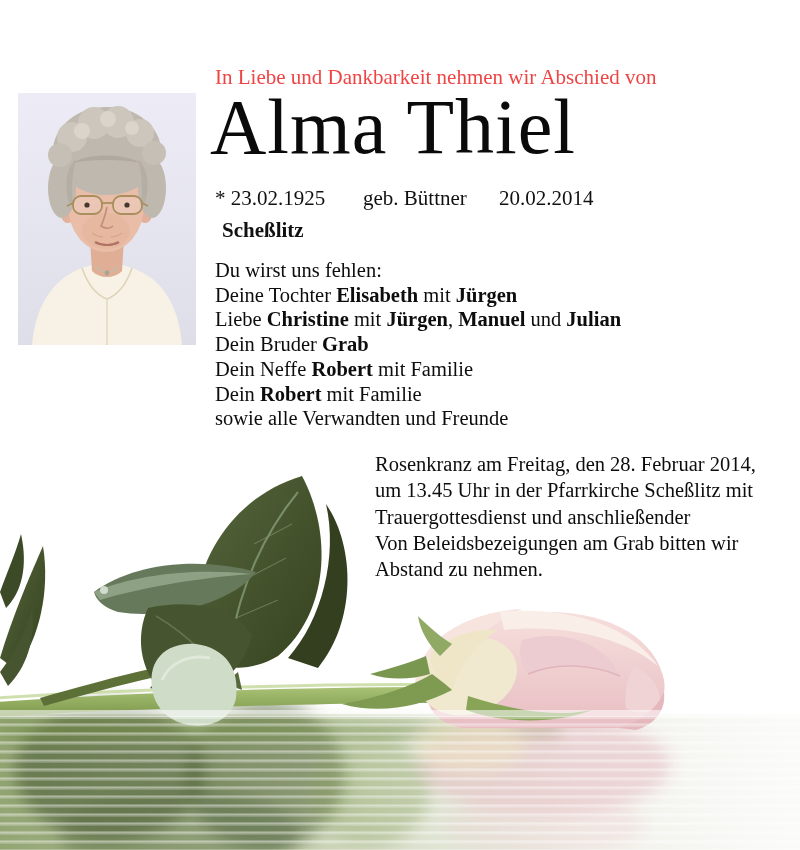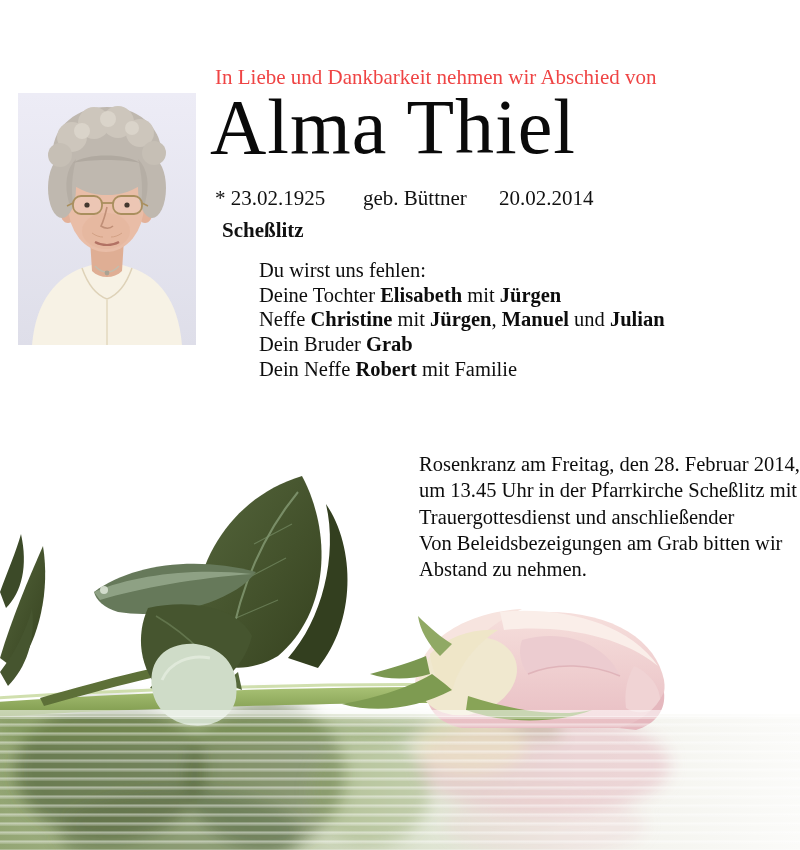--- a/index.html
+++ b/index.html
@@ -38,21 +38,21 @@
   }
   .rose-art { position:absolute; left:0; top:440px; width:800px; height:410px; }
   .ripples {
     position:absolute; left:0; top:718px; width:800px; height:132px;
     background:
       repeating-linear-gradient(180deg,
         rgba(255,255,255,0)   0px,  rgba(255,255,255,0)   5px,
         rgba(255,255,255,0.5) 6px,  rgba(255,255,255,0.12) 9px);
     pointer-events:none;
   }
-  .line { white-space:nowrap;margin-left:44px; }
+  .line { white-space:nowrap; }
   b, .seg-b { font-weight:bold; }
 </style>
 </head>
 <body>
 
 <div class="card">
 
 
   <div class="photo">
     <svg width="178" height="252" viewBox="0 0 178 252">
@@ -117,23 +117,25 @@
     <span class="maiden">geb. Büttner</span>
     <span class="death">20.02.2014</span>
   </div>
 
   <div class="place">Scheßlitz</div>
 
   <div class="farewell">
     <div class="line">Du wirst uns fehlen:</div>
     <div>
         <div class="line"><span>Deine Tochter </span><span class="seg-b">Elisabeth</span><span> mit </span><span class="seg-b">Jürgen</span></div>
-        <div class="line"><span>Neffe </span><span class="seg-b">Christine</span><span> mit </span><span class="seg-b">Jürgen</span><span>, </span><span class="seg-b">Manuel</span><span> und </span><span class="seg-b">Julian</span></div>
+        <div class="line"><span>Liebe </span><span class="seg-b">Christine</span><span> mit </span><span class="seg-b">Jürgen</span><span>, </span><span class="seg-b">Manuel</span><span> und </span><span class="seg-b">Julian</span></div>
         <div class="line"><span>Dein Bruder </span><span class="seg-b">Grab</span></div>
         <div class="line"><span>Dein Neffe </span><span class="seg-b">Robert</span><span> mit Familie</span></div>
+        <div class="line"><span>Dein </span><span class="seg-b">Robert</span><span> mit Familie</span></div>
+        <div class="line"><span>sowie alle Verwandten und Freunde</span></div>
       </div>
   </div>
 
   <div class="service">
       <div class="line">Rosenkranz am Freitag, den 28. Februar 2014,</div>
       <div class="line">um 13.45 Uhr in der Pfarrkirche Scheßlitz mit</div>
       <div class="line">Trauergottesdienst und anschließender</div>
       <div class="line">Von Beleidsbezeigungen am Grab bitten wir</div>
       <div class="line">Abstand zu nehmen.</div>
     </div>

